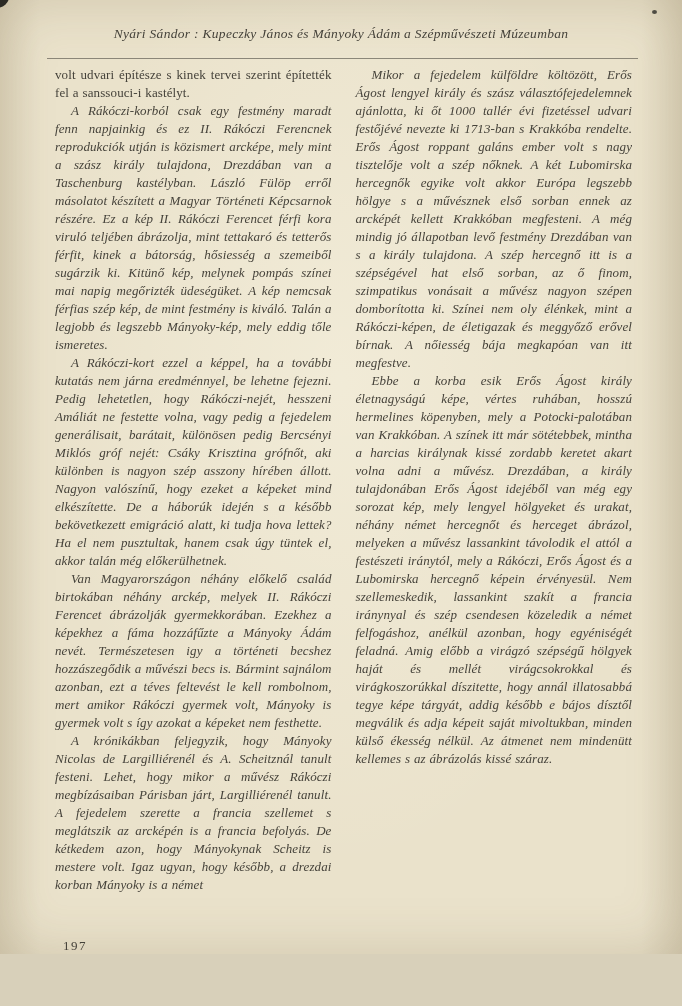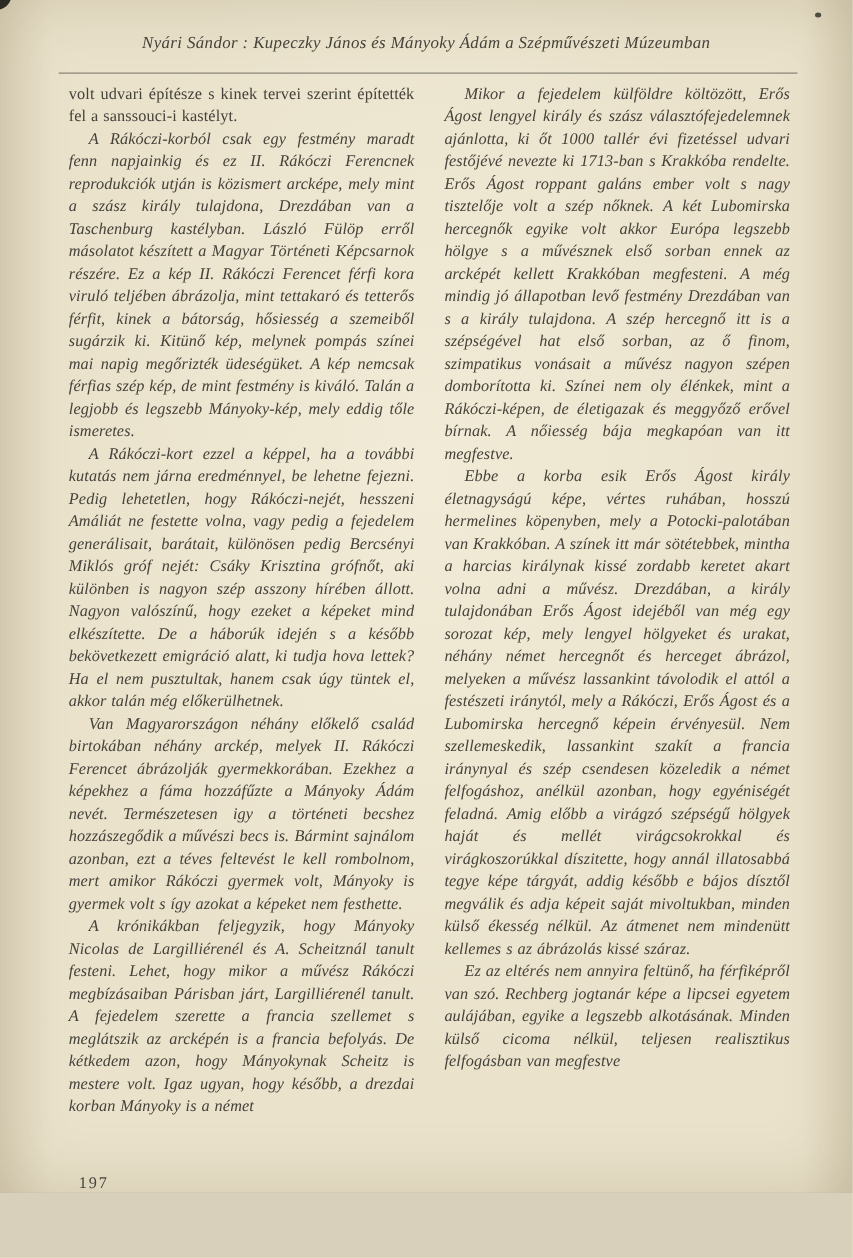--- a/index.html
+++ b/index.html
@@ -83,18 +83,17 @@
     <div class="col">
         <p class="">volt udvari építésze s kinek tervei szerint építették fel a sanssouci-i kastélyt.</p>
         <p class="indent">A Rákóczi-korból csak egy festmény maradt fenn napjainkig és ez II. Rákóczi Ferencnek reprodukciók utján is közismert arcképe, mely mint a szász király tulajdona, Drezdában van a Taschenburg kastélyban. László Fülöp erről másolatot készített a Magyar Történeti Képcsarnok részére. Ez a kép II. Rákóczi Ferencet férfi kora viruló teljében ábrázolja, mint tettakaró és tetterős férfit, kinek a bátorság, hősiesség a szemeiből sugárzik ki. Kitünő kép, melynek pompás színei mai napig megőrizték üdeségüket. A kép nemcsak férfias szép kép, de mint festmény is kiváló. Talán a legjobb és legszebb Mányoky-kép, mely eddig tőle ismeretes.</p>
         <p class="indent">A Rákóczi-kort ezzel a képpel, ha a további kutatás nem járna eredménnyel, be lehetne fejezni. Pedig lehetetlen, hogy Rákóczi-nejét, hesszeni Amáliát ne festette volna, vagy pedig a fejedelem generálisait, barátait, különösen pedig Bercsényi Miklós gróf nejét: Csáky Krisztina grófnőt, aki különben is nagyon szép asszony hírében állott. Nagyon valószínű, hogy ezeket a képeket mind elkészítette. De a háborúk idején s a később bekövetkezett emigráció alatt, ki tudja hova lettek? Ha el nem pusztultak, hanem csak úgy tüntek el, akkor talán még előkerülhetnek.</p>
         <p class="indent">Van Magyarországon néhány előkelő család birtokában néhány arckép, melyek II. Rákóczi Ferencet ábrázolják gyermekkorában. Ezekhez a képekhez a fáma hozzáfűzte a Mányoky Ádám nevét. Természetesen igy a történeti becshez hozzászegődik a művészi becs is. Bármint sajnálom azonban, ezt a téves feltevést le kell rombolnom, mert amikor Rákóczi gyermek volt, Mányoky is gyermek volt s így azokat a képeket nem festhette.</p>
         <p class="indent">A krónikákban feljegyzik, hogy Mányoky Nicolas de Largilliérenél és A. Scheitznál tanult festeni. Lehet, hogy mikor a művész Rákóczi megbízásaiban Párisban járt, Largilliérenél tanult. A fejedelem szerette a francia szellemet s meglátszik az arcképén is a francia befolyás. De kétkedem azon, hogy Mányokynak Scheitz is mestere volt. Igaz ugyan, hogy később, a drezdai korban Mányoky is a német</p>
       </div>
     <div class="col">
         <p class="indent">Mikor a fejedelem külföldre költözött, Erős Ágost lengyel király és szász választófejedelemnek ajánlotta, ki őt 1000 tallér évi fizetéssel udvari festőjévé nevezte ki 1713-ban s Krakkóba rendelte. Erős Ágost roppant galáns ember volt s nagy tisztelője volt a szép nőknek. A két Lubomirska hercegnők egyike volt akkor Európa legszebb hölgye s a művésznek első sorban ennek az arcképét kellett Krakkóban megfesteni. A még mindig jó állapotban levő festmény Drezdában van s a király tulajdona. A szép hercegnő itt is a szépségével hat első sorban, az ő finom, szimpatikus vonásait a művész nagyon szépen domborította ki. Színei nem oly élénkek, mint a Rákóczi-képen, de életigazak és meggyőző erővel bírnak. A nőiesség bája megkapóan van itt megfestve.</p>
         <p class="indent">Ebbe a korba esik Erős Ágost király életnagyságú képe, vértes ruhában, hosszú hermelines köpenyben, mely a Potocki-palotában van Krakkóban. A színek itt már sötétebbek, mintha a harcias királynak kissé zordabb keretet akart volna adni a művész. Drezdában, a király tulajdonában Erős Ágost idejéből van még egy sorozat kép, mely lengyel hölgyeket és urakat, néhány német hercegnőt és herceget ábrázol, melyeken a művész lassankint távolodik el attól a festészeti iránytól, mely a Rákóczi, Erős Ágost és a Lubomirska hercegnő képein érvényesül. Nem szellemeskedik, lassankint szakít a francia iránynyal és szép csendesen közeledik a német felfogáshoz, anélkül azonban, hogy egyéniségét feladná. Amig előbb a virágzó szépségű hölgyek haját és mellét virágcsokrokkal és virágkoszorúkkal díszitette, hogy annál illatosabbá tegye képe tárgyát, addig később e bájos dísztől megválik és adja képeit saját mivoltukban, minden külső ékesség nélkül. Az átmenet nem mindenütt kellemes s az ábrázolás kissé száraz.</p>
-        <p class="indent">Ez az eltérés nem annyira feltünő, ha férfiképről van szó. Rechberg jogtanár képe a lipcsei egyetem aulájában, egyike a legszebb alkotásának. Minden külső cicoma nélkül, teljesen realisztikus felfogásban van megfestve</p>
       </div>
   </div>
 
   <div class="page-number">197</div>
 </div>
 
 </body></html>

